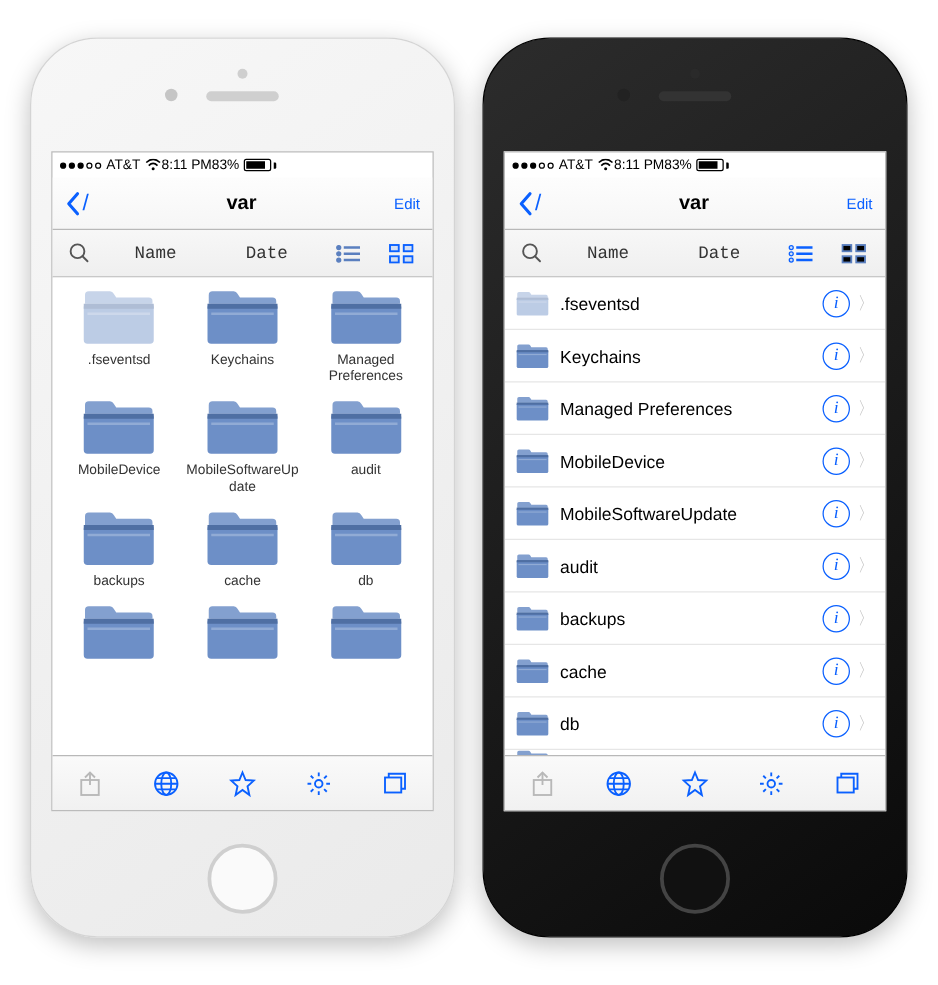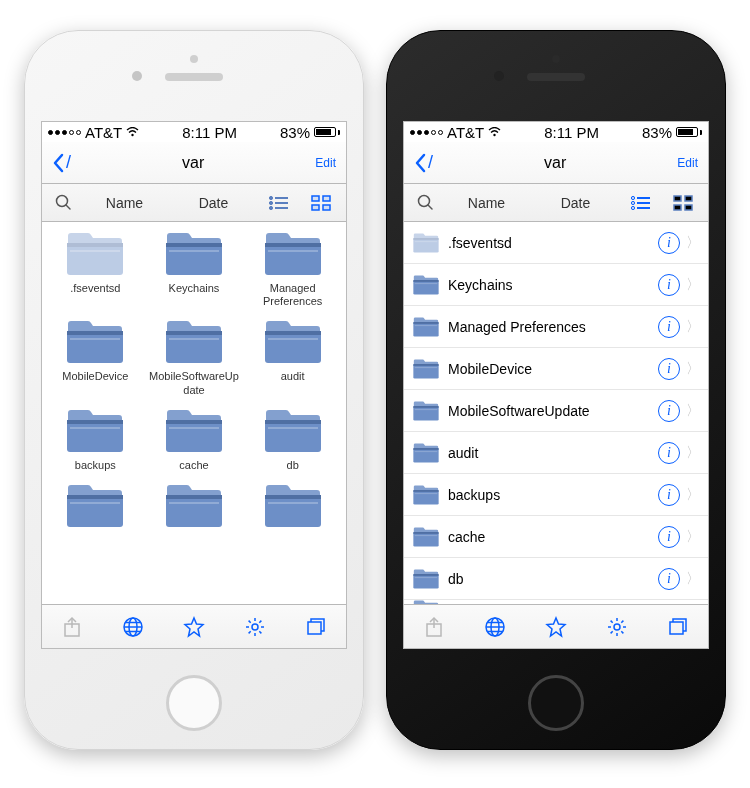--- a/index.html
+++ b/index.html
@@ -44,47 +44,48 @@
     width:56px;height:56px;border-radius:50%;
   }
   .phone.white .home{border:3px solid #cfcfcf;background:#fafafa;}
   .phone.black .home{border:3px solid #444;background:#111;}
   .screen{
     width:100%; height:100%; background:#fff; border:1px solid #bbb; position:relative; overflow:hidden;
     display:flex; flex-direction:column;
   }
   
   .status{
-    height:20px; display:flex; align-items:center; justify-content:space-between;
-    padding:0 6px; font-size:15px; font-weight:500; color:#000;
+    height:20px; display:flex; align-items:center; 
+    padding:0 6px; font-size:11px; font-weight:500; color:#000;
   }
   .status .left, .status .right{display:flex;align-items:center;gap:4px;}
   .dots{display:flex;gap:2px;}
   .dot{width:5px;height:5px;border-radius:50%;border:1px solid #000;}
   .dot.fill{background:#000;}
   .wifi-icon svg{display:block;}
   .batt{display:flex;align-items:center;gap:2px;}
   .batt-body{width:22px;height:10px;border:1px solid #000;border-radius:2px;position:relative;}
   .batt-fill{position:absolute;top:1px;left:1px;bottom:1px;background:#000;}
   .batt-cap{width:2px;height:5px;background:#000;border-radius:0 1px 1px 0;}
   
   .nav{
     height:42px; display:flex; align-items:center; justify-content:space-between;
     padding:0 10px; border-bottom:1px solid #b8b8b8;
     background:linear-gradient(#fdfdfd,#f6f6f6);
   }
   .nav .back{display:flex;align-items:center;color:#0a60ff;font-size:18px;gap:2px;cursor:pointer;}
-  .nav .title{font-size:16px;font-weight:400;color:#000;}
+  .nav .title{font-size:16px;font-weight:700;color:#000;}
   .nav .edit{color:#0a60ff;font-size:12px;cursor:pointer;}
   
   .sortbar{
     height:38px; display:flex; align-items:center; padding:0 6px;
     border-bottom:1px solid #b8b8b8;
     background:linear-gradient(#f7f7f7,#efefef);
     gap:4px;
+    font-family:Liberation Mono, monospace;
   }
   .sortbar .srch{width:30px;display:flex;justify-content:center;color:#555;}
   .sortbar .sortbtn{
     flex:1; text-align:center; font-size:14px; color:#333; padding:5px 0; cursor:pointer;
   }
   .sortbar .viewbtn{
     width:38px;height:28px;display:flex;align-items:center;justify-content:center;cursor:pointer;border-radius:4px;
   }
   .viewbtn svg{display:block;}
   .viewbtn.active svg *{stroke:#0a60ff;fill:#0a60ff22;}

